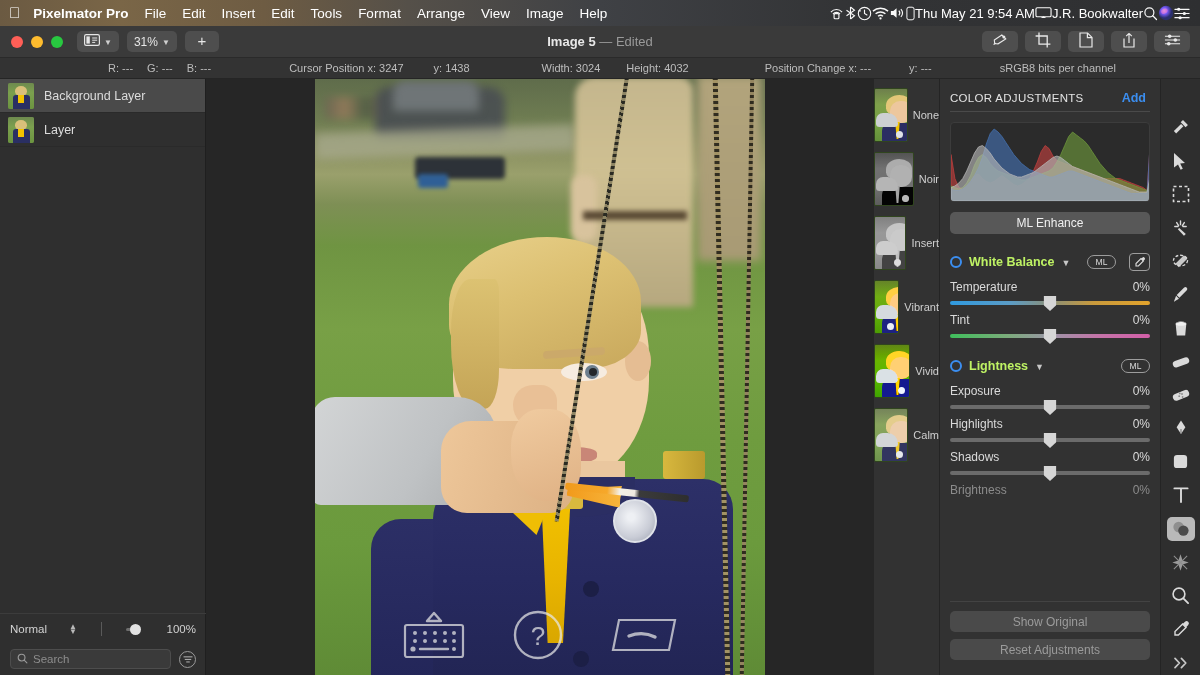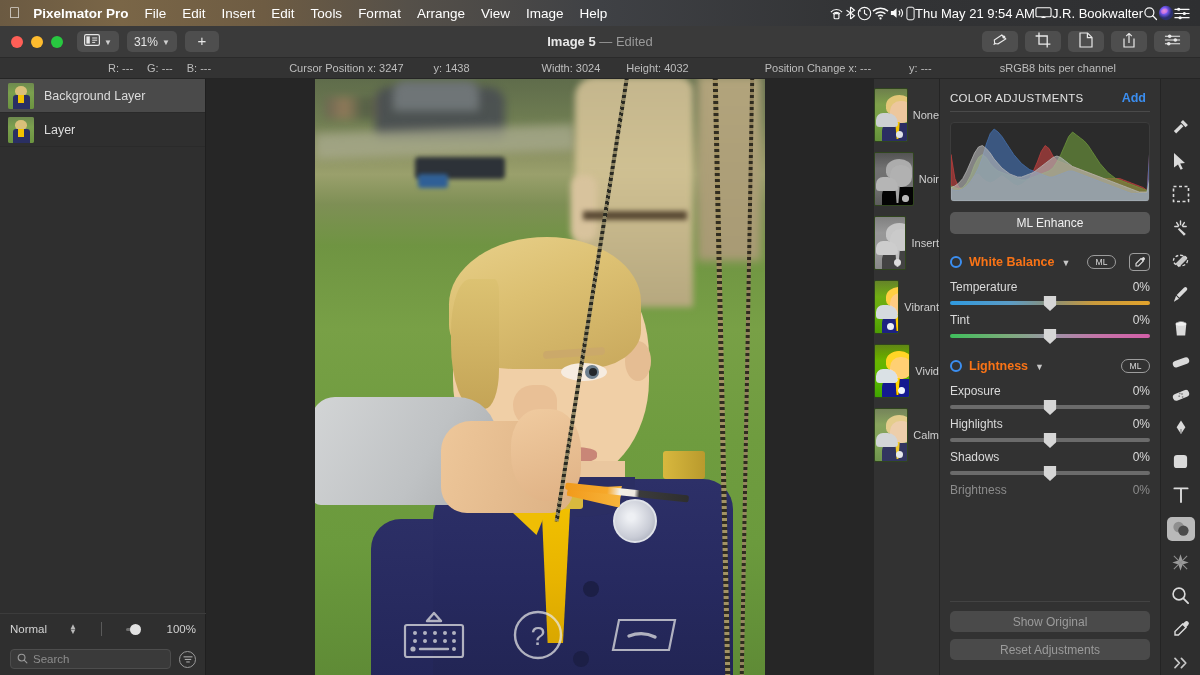--- a/index.html
+++ b/index.html
@@ -321,21 +321,21 @@
   }
   .ml-enhance {
     margin: 10px 10px 0 10px; height: 22px; background: #585858; border-radius: 5px;
     display: flex; align-items: center; justify-content: center;
     color: #f0f0f0; font-size: 12px;
   }
 
   .sect { margin-top: 18px; padding: 0 10px; }
   .sect-head { display: flex; align-items: center; gap: 7px; height: 20px; }
   .radio-o { width: 12px; height: 12px; border-radius: 50%; border: 2px solid #3b8ef0; flex: 0 0 auto; }
-  .sect-name { font-weight: bold; font-size: 12.5px; color: #f97316; }
+  .sect-name { font-weight: bold; font-size: 12.5px; color: #bef264; }
   .sect-caret { font-size: 9px; color: #c7c7c7; position: relative; top: 1px; }
   .sect-spacer { flex: 1; }
   .ml-pill {
     border: 1px solid #9d9d9d; border-radius: 9px; padding: 1px 7px;
     font-size: 8.5px; color: #dcdcdc; letter-spacing: .4px;
   }
   .eyedrop-btn {
     width: 21px; height: 18px; border: 1px solid #9d9d9d; border-radius: 4px;
     display: flex; align-items: center; justify-content: center; margin-left: 6px;
   }

